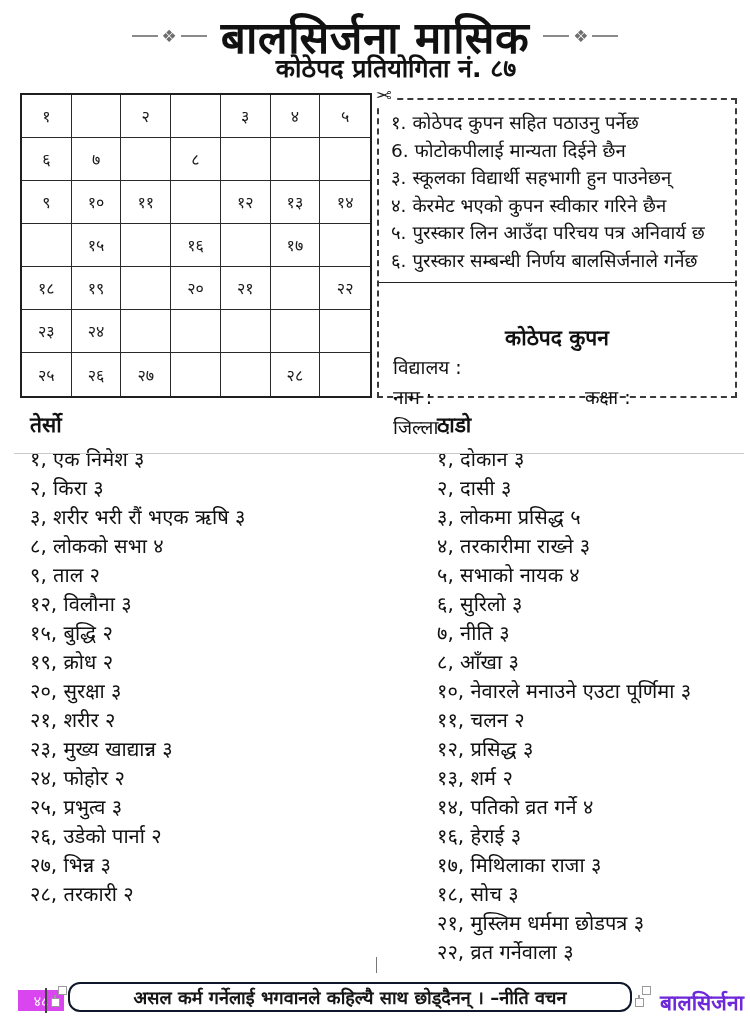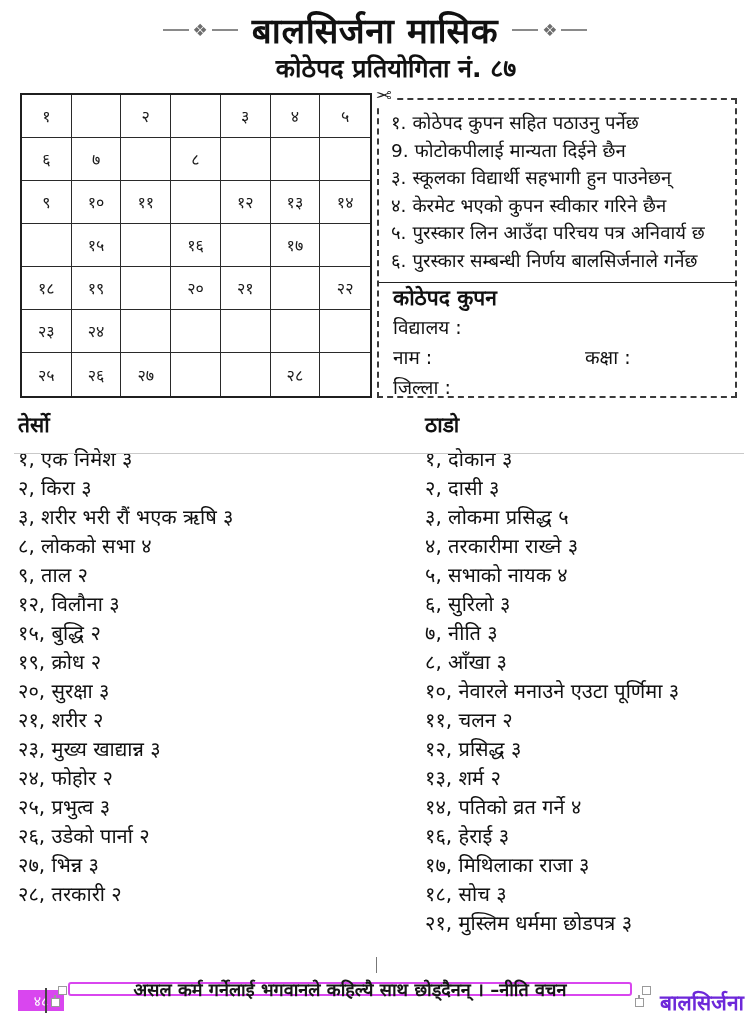--- a/index.html
+++ b/index.html
@@ -6,21 +6,21 @@
   .page {
     position:relative; width:750px; height:1024px; background:#fff;
     font-family:"DejaVu Sans", sans-serif; color:#111; overflow:hidden; z-index:0;
   }
 
   
   .title-row {
     position:absolute; top:6px; left:0; right:0;
     display:flex; justify-content:center; align-items:center; gap:14px;
   }
-  .title { font-size:35px; font-weight:bold; letter-spacing:0.5px; }
+  .title { font-size:44px; font-weight:bold; letter-spacing:0.5px; }
   .orn { display:flex; align-items:center; gap:4px; color:#6e6e6e; font-size:17px; }
   .orn .orn-line { width:26px; height:2px; background:#8a8a8a; }
   .subtitle {
     position:absolute; top:50px; left:0; right:0;
     text-align:center; font-size:25px; font-weight:bold;margin-left:42px;
   }
 
   
   .grid {
     position:absolute; left:20px; top:93px; width:352px; height:305px;
@@ -41,26 +41,26 @@
     border:2px dashed #3a3a3a; box-sizing:border-box; background:#fff;
   }
   .scissors {
     position:absolute; top:-14px; left:-6px; font-size:19px; color:#222;
     background:#fff; padding:0 3px; line-height:1; transform:scaleX(-1);
   }
   .rules-list { padding:9px 10px 0 12px; height:167px; }
   .rule-item { font-size:18.5px; line-height:27.5px; white-space:nowrap; }
   .coupon-divider { border-top:1.5px solid #222; margin:6px 0 0 0; }
   .coupon { padding:2px 14px 0 14px; }
-  .coupon-title { font-size:21px; font-weight:bold; line-height:27px; }
+  .coupon-title { text-align:center; font-size:21px; font-weight:bold; line-height:27px;margin-top:40px; }
   .coupon-row { display:flex; font-size:19px; line-height:30px; }
   .coupon-row .half { width:192px; flex:none; }
 
   
-  .clues { position:absolute; left:18px; top:410px; right:0; display:flex; align-items:flex-start; }
+  .clues { position:absolute; left:30px; top:410px; right:0; display:flex; align-items:flex-start; }
   .clue-col-across { width:367px; flex:none; }
   .clue-col-down { flex:1;margin-left:40px; }
   .clue-heading { margin:0 0 7px 0; font-size:21px; font-weight:bold; }
   .clue-item { font-size:20px; line-height:29px; white-space:nowrap; }
 
   
   .scan-line { position:absolute; left:14px; top:453px; width:730px; height:1px; background:#c9c9c9; }
 
   
   .reg-tick { position:absolute; left:376px; top:957px; width:1px; height:16px; background:#777; }
@@ -70,22 +70,22 @@
     display:flex; align-items:center; justify-content:center;
   }
   .v-bar { position:absolute; left:45px; top:988px; width:2px; height:25px; background:#444; }
   .printer-orn { position:absolute; width:18px; height:30px; }
   .printer-orn .sq-a { position:absolute; top:3px; left:8px; width:7px; height:7px; border:1.5px solid #9a9a9a; background:#fff; }
   .printer-orn .sq-b { position:absolute; top:15px; left:1px; width:7px; height:7px; border:1.5px solid #9a9a9a; background:#fff; }
   .printer-orn .ln { position:absolute; top:12px; left:4px; width:2px; height:8px; background:#9a9a9a; }
   .orn-left-pos { left:50px; top:983px; }
   .orn-right-pos { left:634px; top:983px; }
   .quote-box {
-    position:absolute; left:68px; top:982px; width:564px; height:14px;
-    border:2px solid #d946ef; border-radius:3px; box-sizing:border-box;
+    position:absolute; left:68px; top:982px; width:564px; height:30px;
+    border:2px solid #0f172a; border-radius:12px; box-sizing:border-box;
     display:flex; align-items:center; justify-content:center;
     font-size:18px; font-weight:bold; color:#161616; background:#fff;
   }
   .brand {
     position:absolute; left:660px; top:988px; font-size:21px; font-weight:bold;
     color:#6d28d9; white-space:nowrap;
   }
 </style>
 </head>
 <body>
@@ -156,21 +156,21 @@
       <div class="cell"></div>
       <div class="cell"></div>
       <div class="cell">२८</div>
       <div class="cell"></div>
     </div>
 
   <div class="rules-box">
     <span class="scissors">✂</span>
     <div class="rules-list">
         <div class="rule-item">१. कोठेपद कुपन सहित पठाउनु पर्नेछ</div>
-        <div class="rule-item">9. फोटोकपीलाई मान्यता दिईने छैन</div>
+        <div class="rule-item">6. फोटोकपीलाई मान्यता दिईने छैन</div>
         <div class="rule-item">३. स्कूलका विद्यार्थी सहभागी हुन पाउनेछन्</div>
         <div class="rule-item">४. केरमेट भएको कुपन स्वीकार गरिने छैन</div>
         <div class="rule-item">५. पुरस्कार लिन आउँदा परिचय पत्र अनिवार्य छ</div>
         <div class="rule-item">६. पुरस्कार सम्बन्धी निर्णय बालसिर्जनाले गर्नेछ</div>
       </div>
     <div class="coupon-divider"></div>
     <div class="coupon">
       <div class="coupon-title">कोठेपद कुपन</div>
       <div class="coupon-row">
         <span>विद्यालय :</span>
@@ -220,20 +220,21 @@
           <div class="clue-item">८, आँखा ३</div>
           <div class="clue-item">१०, नेवारले मनाउने एउटा पूर्णिमा ३</div>
           <div class="clue-item">११, चलन २</div>
           <div class="clue-item">१२, प्रसिद्ध ३</div>
           <div class="clue-item">१३, शर्म २</div>
           <div class="clue-item">१४, पतिको व्रत गर्ने ४</div>
           <div class="clue-item">१६, हेराई ३</div>
           <div class="clue-item">१७, मिथिलाका राजा ३</div>
           <div class="clue-item">१८, सोच ३</div>
           <div class="clue-item">२१, मुस्लिम धर्ममा छोडपत्र ३</div>
+          <div class="clue-item">२२, व्रत गर्नेवाला ३</div>
         </div>
     </div>
   </div>
 
   <div class="scan-line"></div>
 
   <div class="reg-tick"></div>
   <div class="pagenum">४८</div>
   <div class="v-bar"></div>
   <div class="printer-orn orn-left-pos">

